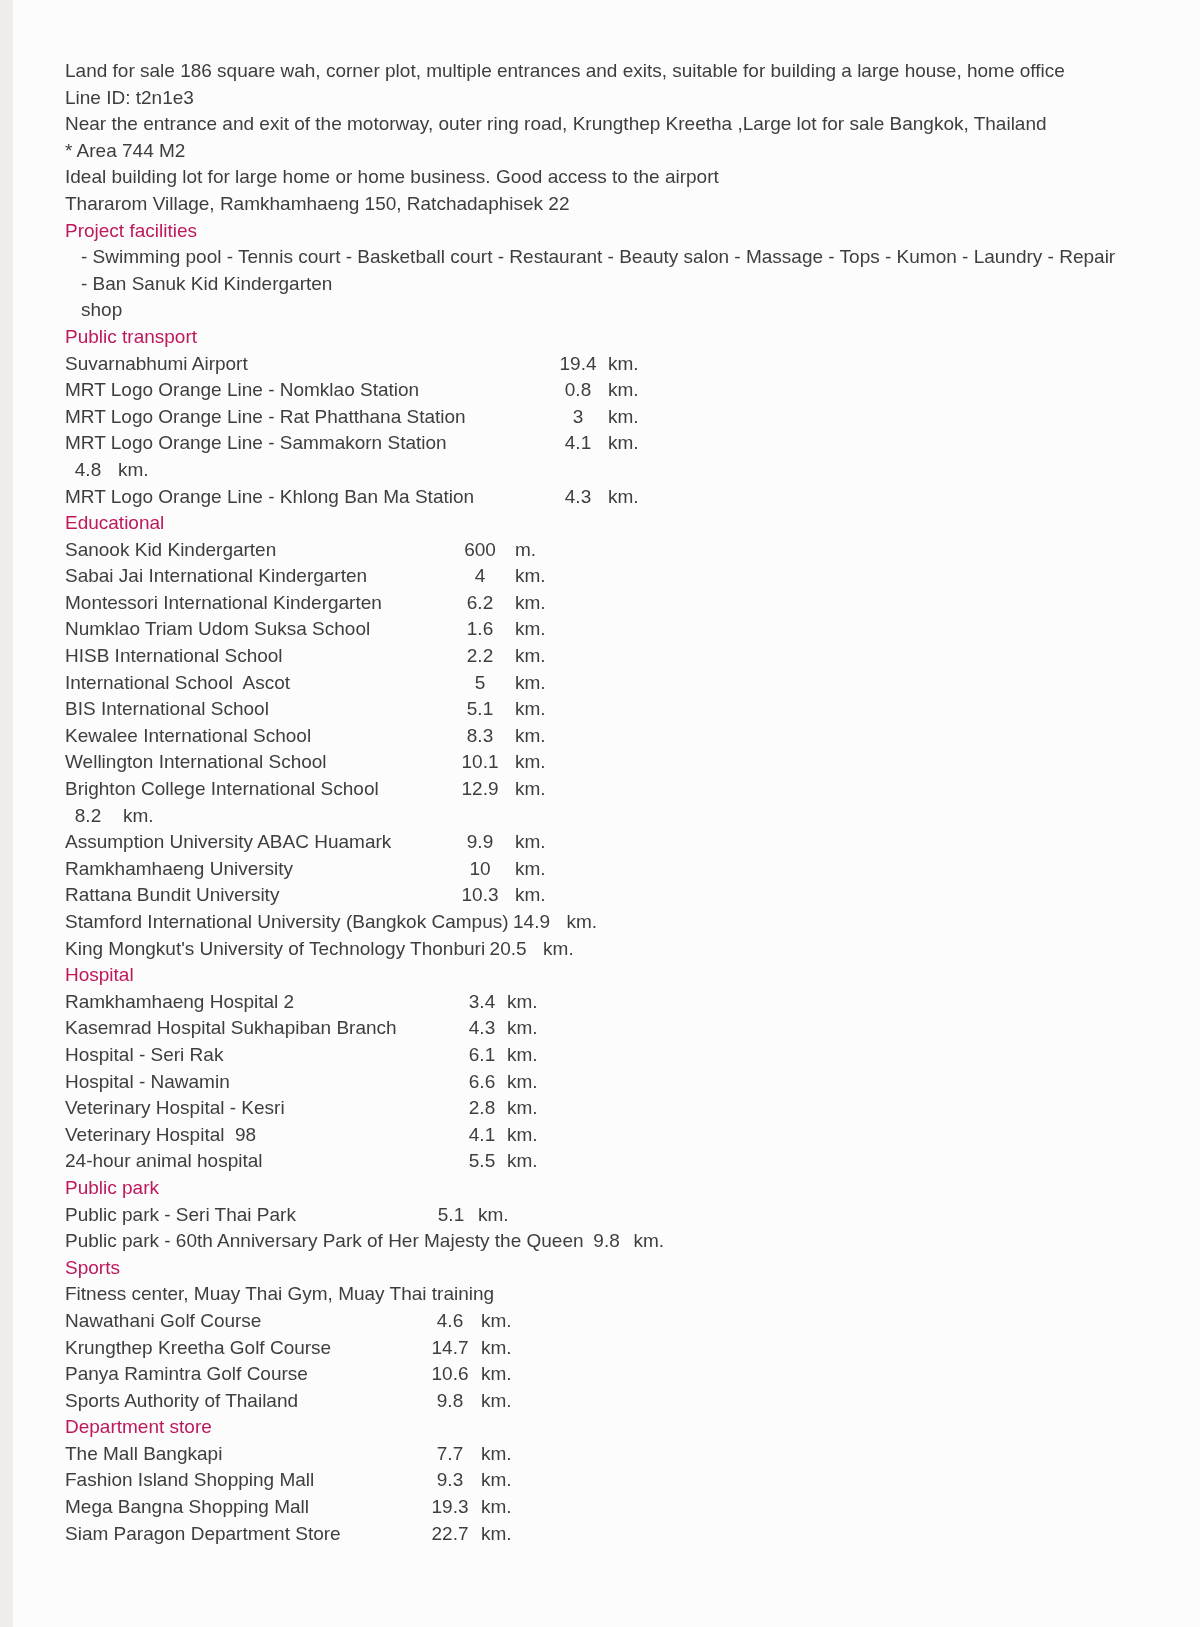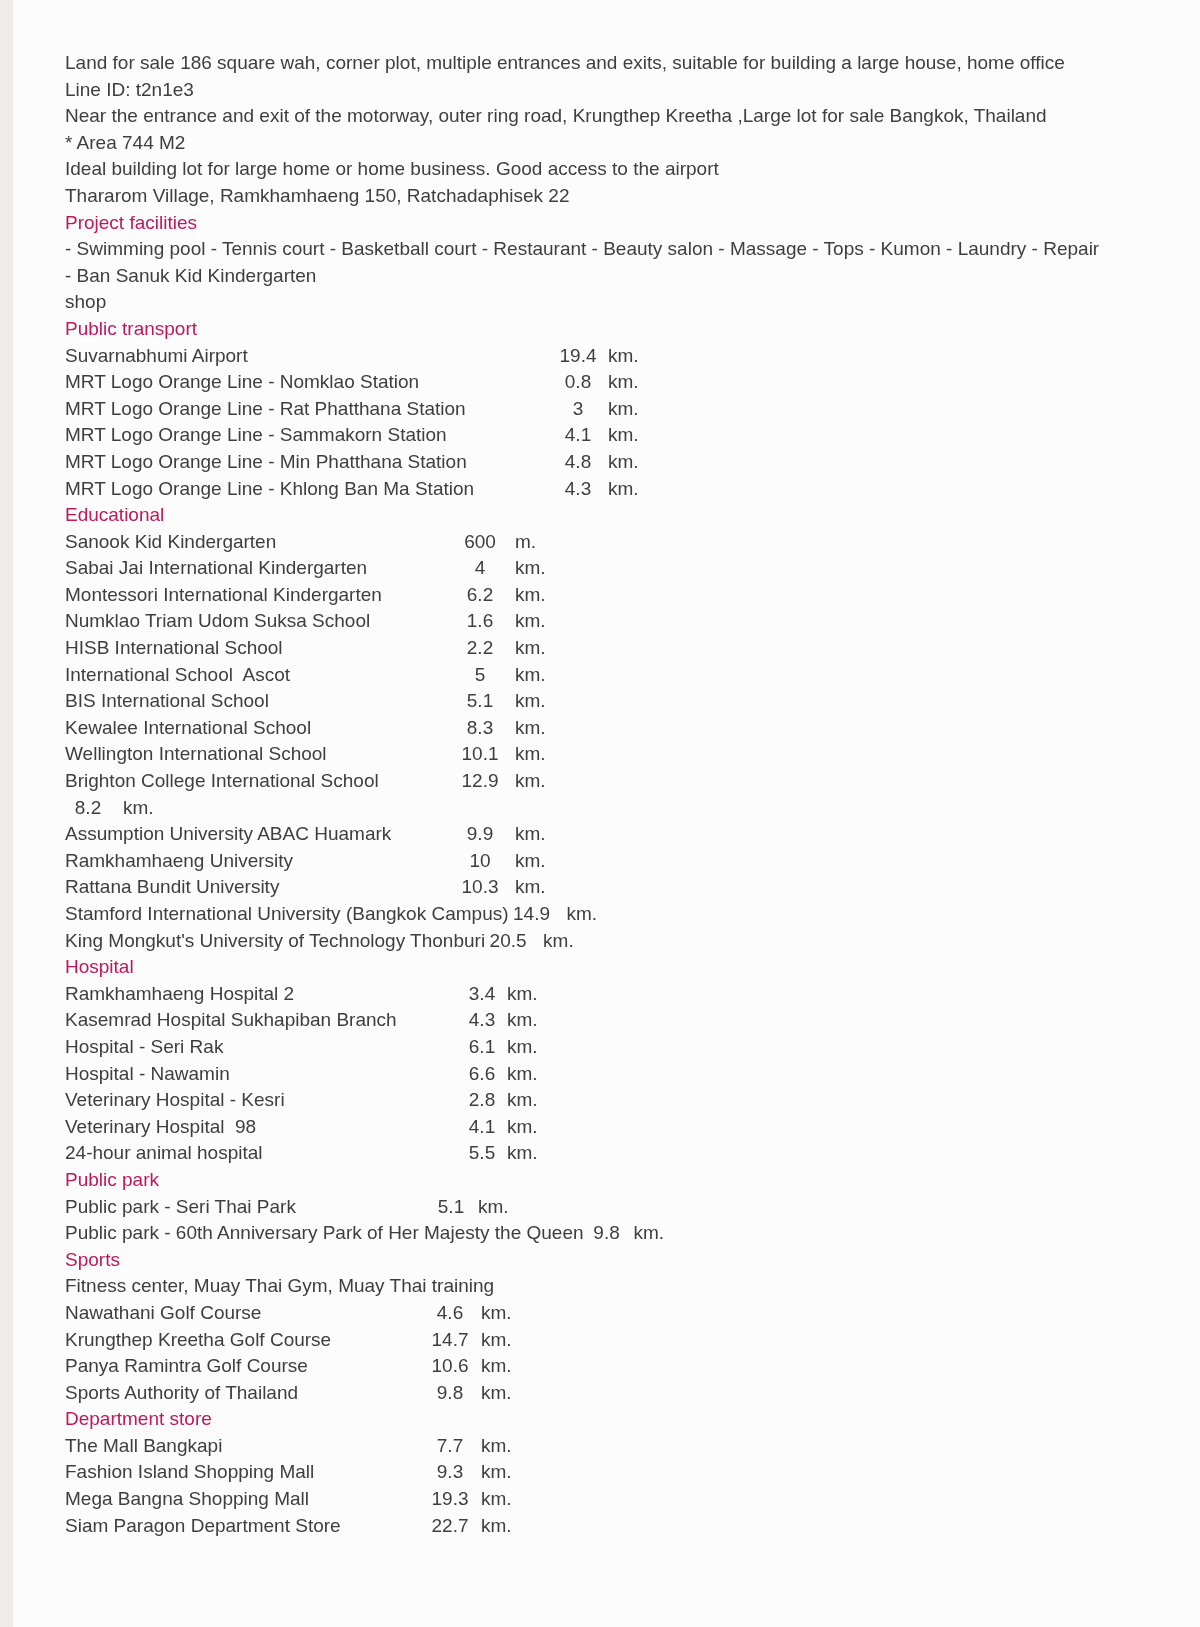--- a/index.html
+++ b/index.html
@@ -11,26 +11,26 @@
     line-height:26.6px;
     color:#3e3e3e;
     position:relative;
     overflow:hidden;
   }
   .edge-strip{
     position:absolute;left:0;top:0;width:13px;height:1627px;
     background:#efedec;
   }
   .content{
-    position:absolute;left:0;top:4px;width:1200px;
+    position:absolute;left:0;top:12px;width:1200px;
     padding:46px 40px 0 65px;
     box-sizing:border-box;
   }
   .line{white-space:pre;}
-  .wrapline{white-space:pre;}
+  .wrapline{white-space:pre;margin-left:16px;}
   .heading{color:#be185d;white-space:pre;}
   .row{display:flex;align-items:center;}
   .lbl{flex:0 0 auto;white-space:pre;}
   .val{flex:0 0 auto;text-align:center;white-space:pre;}
   .unit{flex:0 0 auto;white-space:pre;}
   .sec-transport .lbl{min-width:490px}
   .sec-transport .val{width:46px}
   .sec-transport .unit{margin-left:7px}
   .sec-educational .lbl{min-width:392px}
   .sec-educational .val{width:46px}
@@ -82,21 +82,20 @@
     <span class="lbl">MRT Logo Orange Line - Rat Phatthana Station</span>
       <span class="val">3</span>
       <span class="unit">km.</span>
   </div>
   <div class="row sec-transport">
     <span class="lbl">MRT Logo Orange Line - Sammakorn Station</span>
       <span class="val">4.1</span>
       <span class="unit">km.</span>
   </div>
   <div class="row sec-transport">
-    <span class="lbl">MRT Logo Orange Line - Min Phatthana Station</span>
       <span class="val">4.8</span>
       <span class="unit">km.</span>
   </div>
   <div class="row sec-transport">
     <span class="lbl">MRT Logo Orange Line - Khlong Ban Ma Station</span>
       <span class="val">4.3</span>
       <span class="unit">km.</span>
   </div>
 
   <div class="heading">Educational</div>

